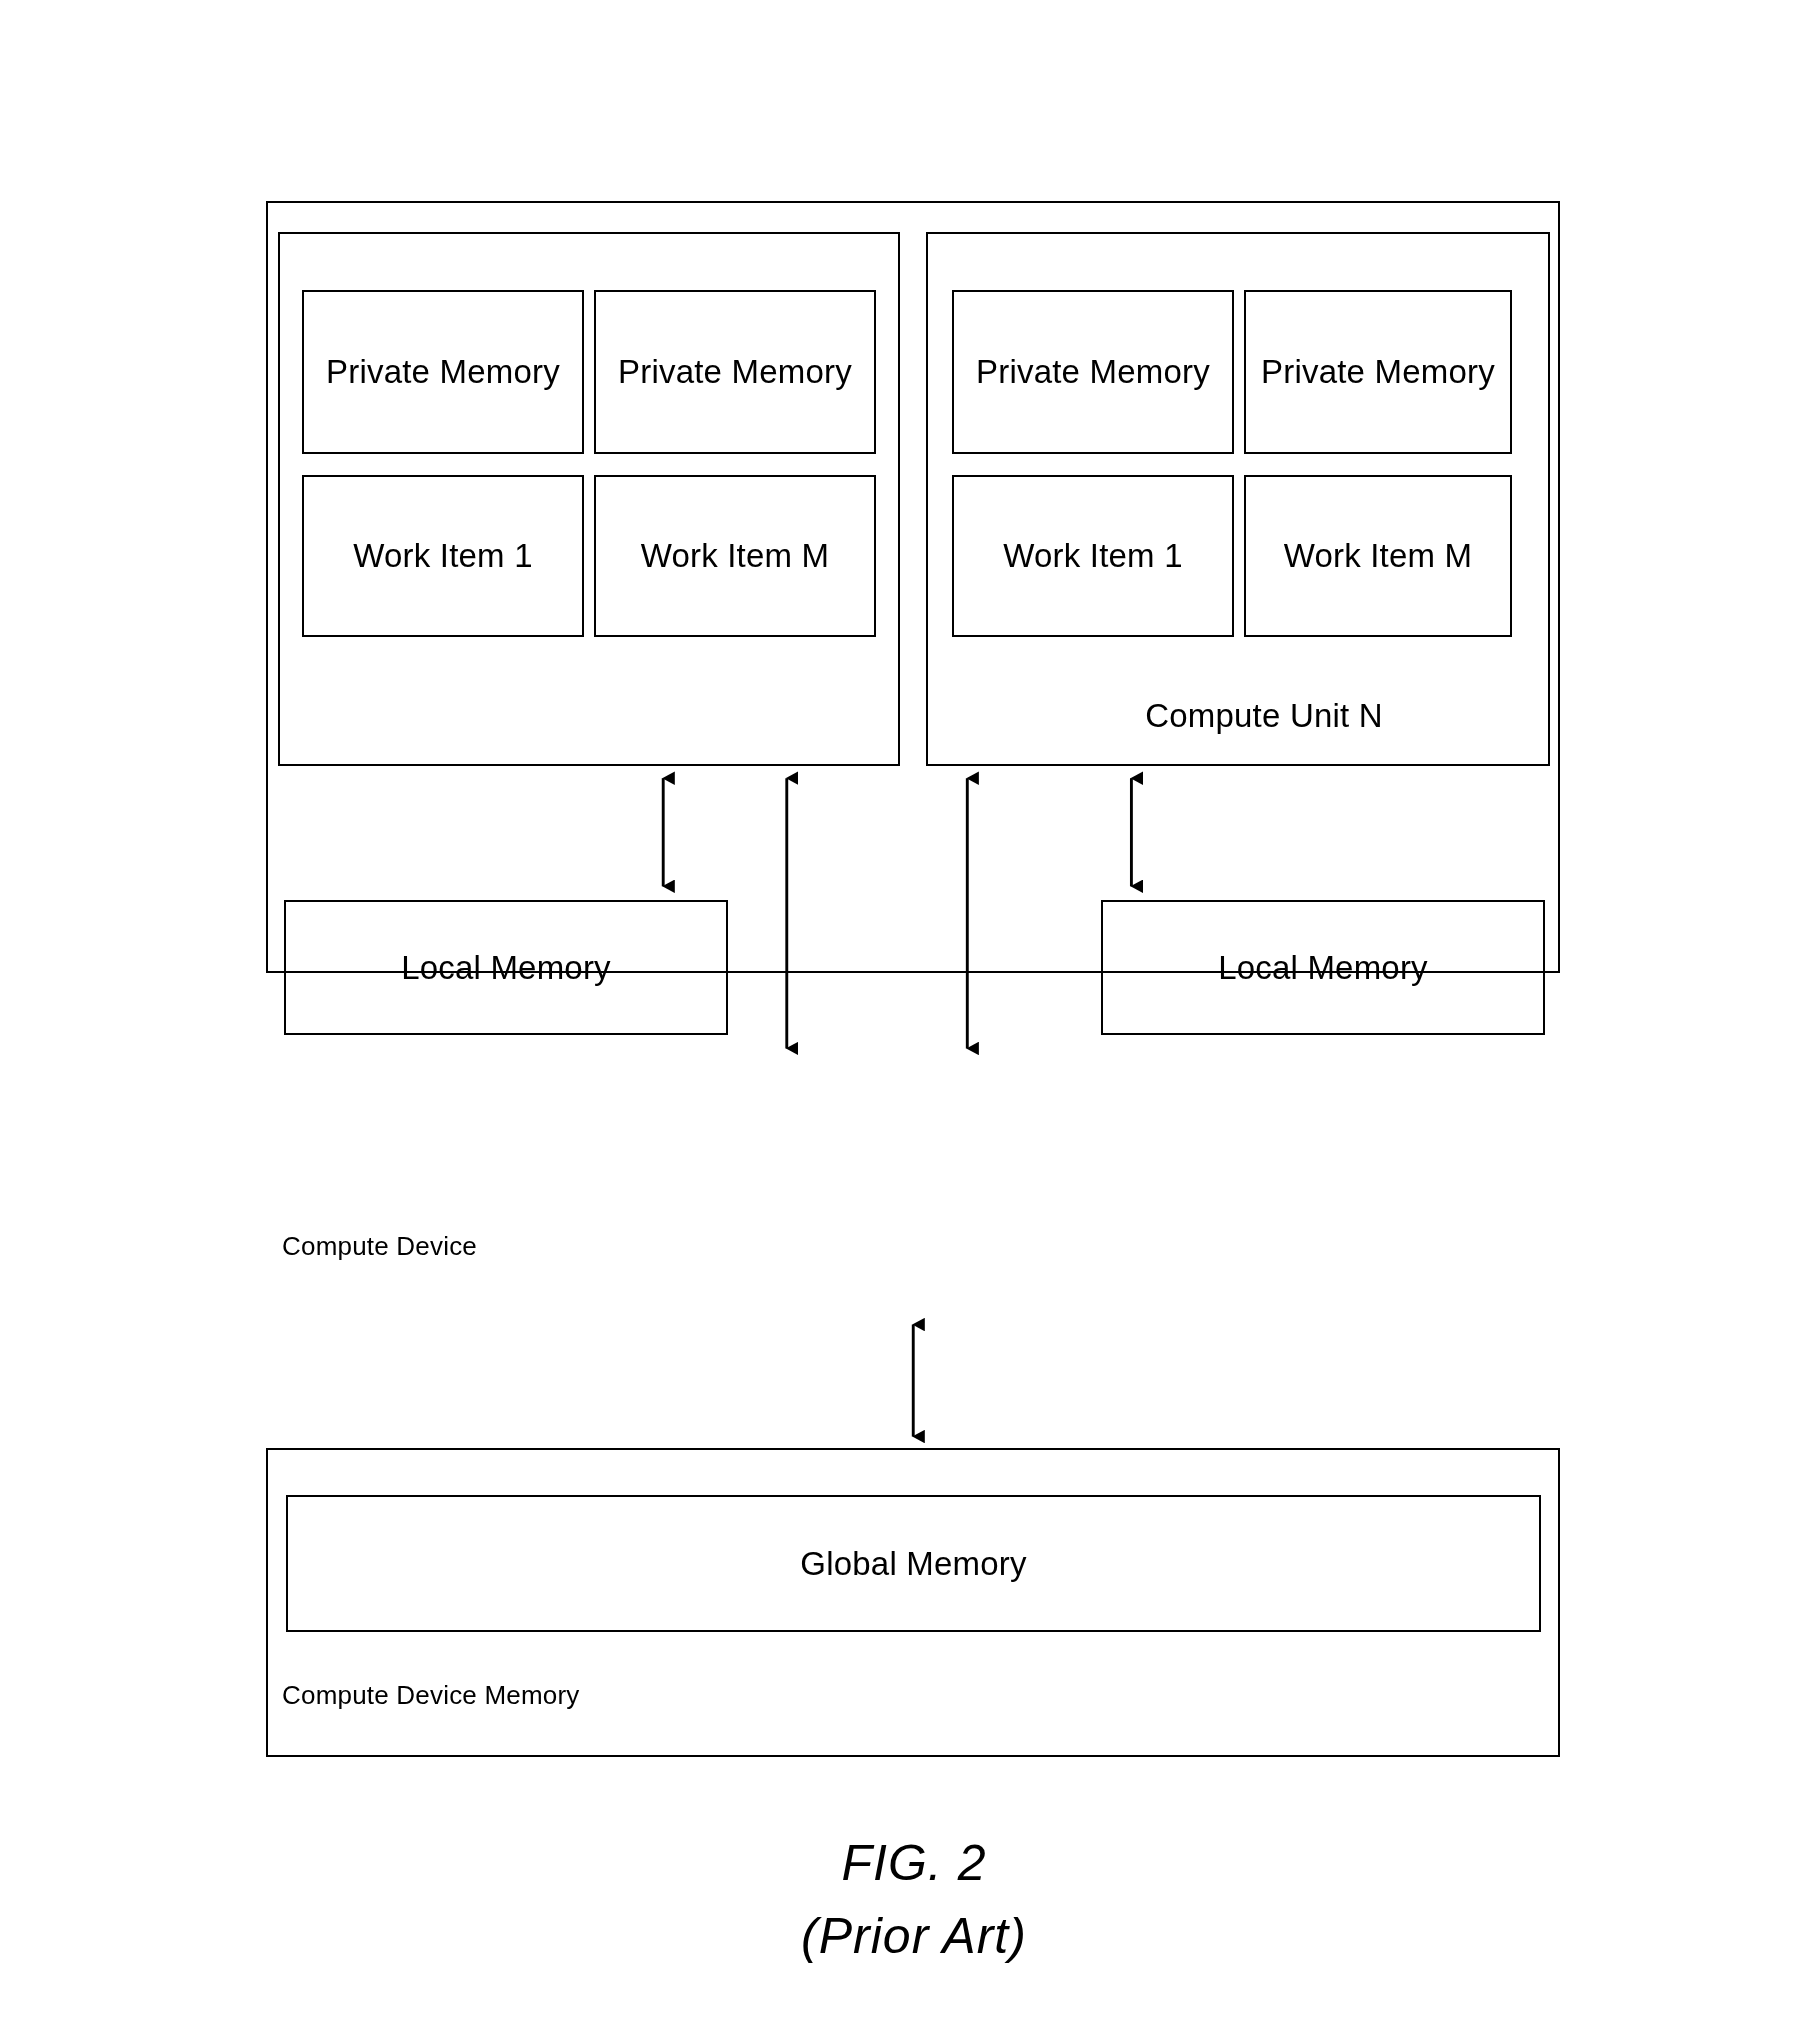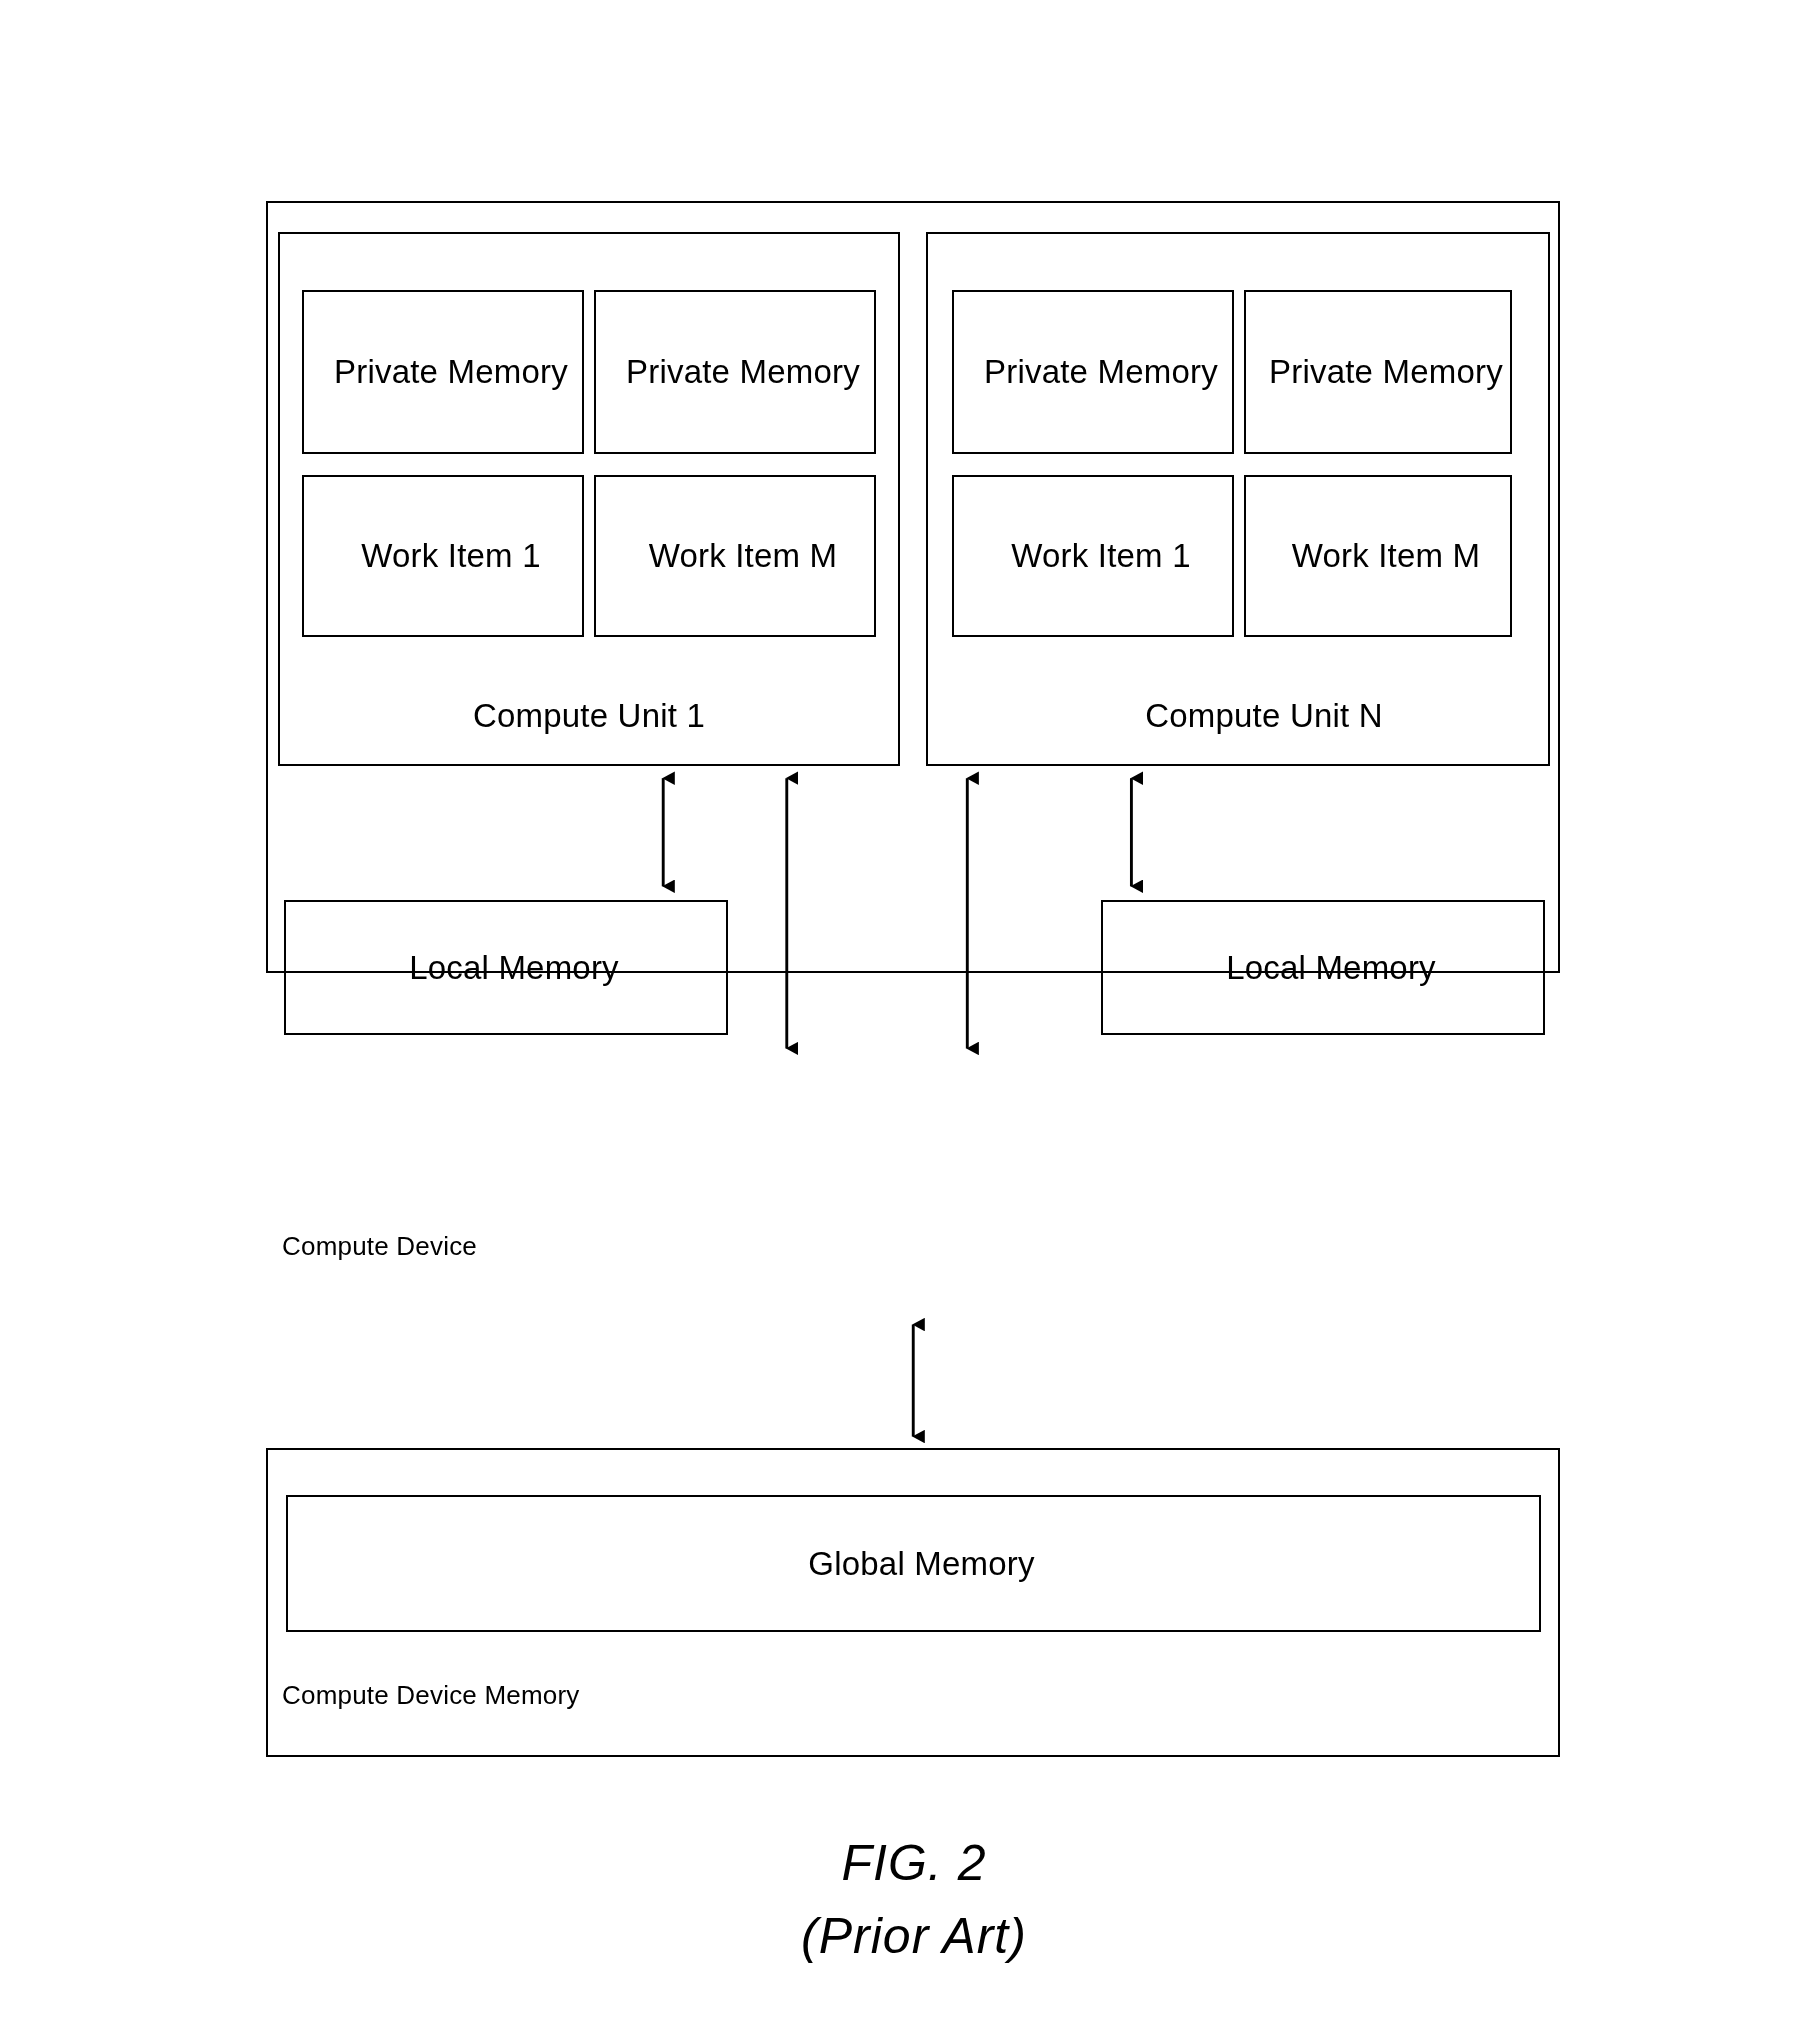--- a/index.html
+++ b/index.html
@@ -47,21 +47,20 @@
     top: 0;
     width: 100%;
     height: 100%;
     display: flex;
     align-items: center;
     justify-content: center;
     text-align: center;
     font-size: 33px;
     line-height: 1.2;
     letter-spacing: 0.2px;
-    margin-left: 8px;
   }
   svg.arrows {
     position: absolute;
     left: 0;
     top: 0;
     width: 1812px;
     height: 2039px;
     pointer-events: none;
   }
   .fig-caption {
@@ -92,21 +91,20 @@
     <div class="ctr">Private Memory</div>
   </div>
 
   <div class="box" style="left:302px; top:475px; width:282px; height:162px;">
     <div class="ctr">Work Item 1</div>
   </div>
   <div class="box" style="left:594px; top:475px; width:282px; height:162px;">
     <div class="ctr">Work Item M</div>
   </div>
 
-  <div class="box-label-center" style="left:278px; width:622px; top:697px;">Compute Unit 1</div>
 
   <div class="box" style="left:926px; top:232px; width:624px; height:534px;"></div>
 
   <div class="box" style="left:952px; top:290px; width:282px; height:164px;">
     <div class="ctr">Private Memory</div>
   </div>
   <div class="box" style="left:1244px; top:290px; width:268px; height:164px;">
     <div class="ctr">Private Memory</div>
   </div>
 

